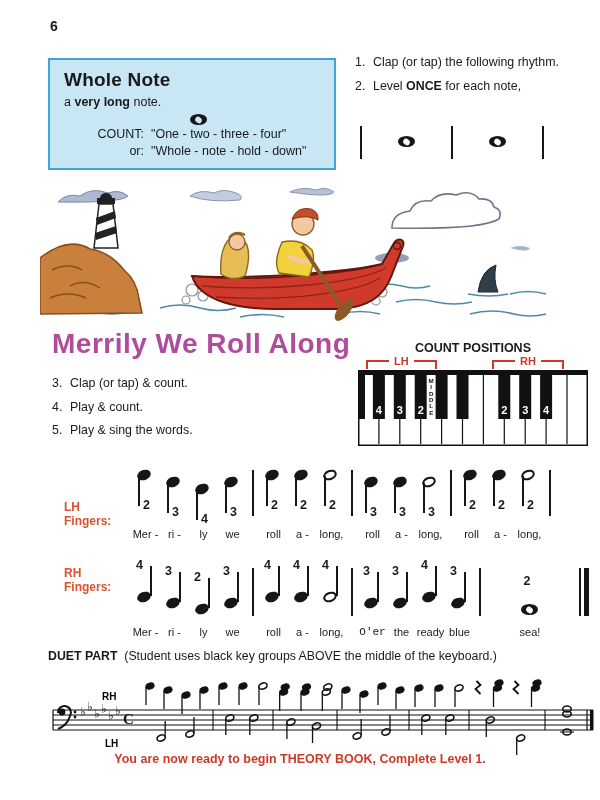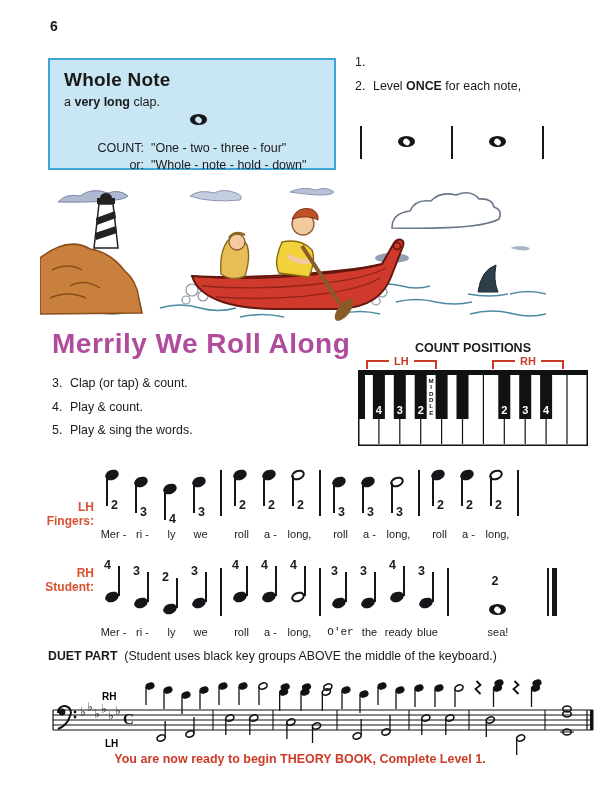--- a/index.html
+++ b/index.html
@@ -9,21 +9,21 @@
 
   
   .bluebox{position:absolute;left:48px;top:58px;width:288px;height:112px;box-sizing:border-box;
            background:#c9e6f5;border:2px solid #3fa5d6;padding:9px 12px 0 14px;}
   .bluebox h2{margin:0;font-size:19px;letter-spacing:.2px;}
   .bluebox .desc{font-size:12.5px;margin-top:4px;}
   .wn{display:inline-block;width:17px;height:11px;background:#15151a;border-radius:50%;position:relative;vertical-align:middle;}
   .wn::after{content:"";position:absolute;left:5px;top:2.5px;width:7px;height:6px;background:#fff;border-radius:50%;transform:rotate(38deg);}
   .wn.onblue::after{background:#c9e6f5;}
   .wn-line{margin:1px 0 0 126px;height:13px;}
-  .count-grid{display:grid;grid-template-columns:80px auto;column-gap:7px;row-gap:3px;font-size:12.5px;margin-top:18px;}
+  .count-grid{display:grid;grid-template-columns:80px auto;column-gap:7px;row-gap:3px;font-size:12.5px;margin-top:4px;}
   .count-grid .lbl{text-align:right;}
 
   
   .steps{position:absolute;font-size:12.4px;line-height:1.25;}
   #steps-top{left:355px;top:55px;width:236px;}
   #steps-main{left:52px;top:376px;width:260px;}
   .step{display:flex;margin-bottom:8px;}
   .step .n{width:18px;flex:none;}
   .cont{margin-left:18px;}
 
@@ -38,21 +38,21 @@
   
   .hp-head{position:absolute;left:358px;top:341px;width:230px;text-align:center;font-weight:bold;font-size:12.5px;}
   .bracket{position:absolute;top:357px;display:flex;align-items:flex-start;color:#c93b27;font-weight:bold;font-size:11px;}
   .bracket .wing{height:7px;border-top:2px solid #c93b27;width:21px;margin-top:3px;}
   .bracket .wing.l{border-left:2px solid #c93b27;}
   .bracket .wing.r{border-right:2px solid #c93b27;}
   .bracket .lbl{margin:-2px 5px 0 5px;}
   #kbd{position:absolute;left:358px;top:370px;}
 
   
-  .music-row{position:absolute;left:32px;display:flex;height:96px;text-align:right;}
+  .music-row{position:absolute;left:64px;display:flex;height:96px;}
   .row-label{width:62px;flex:none;color:#d9512f;font-weight:bold;font-size:12px;}
   #lh-row{top:466px;}
   #rh-row{top:556px;}
   #lh-row .row-label{margin-top:34px;}
   #rh-row .row-label{margin-top:10px;}
   .notes{display:flex;align-items:flex-start;}
   .measure{display:flex;margin:0 5px;}
   .measure.wide{width:88px;justify-content:center;}
   .note{position:relative;width:29px;height:92px;flex:none;}
   .head{position:absolute;left:6px;width:14px;height:10px;border-radius:50%;transform:rotate(-22deg);}
@@ -80,33 +80,34 @@
 </style>
 </head>
 <body>
 
 <div id="page">
 
   <div class="pagenum">6</div>
 
   <div class="bluebox">
     <h2>Whole Note</h2>
-    <div class="desc"><span>a </span><b>very long</b><span> clap.</span></div>
+    <div class="desc"><span>a </span><b>very long</b><span> note.</span></div>
     <div class="wn-line"><span class="wn onblue"></span></div>
     <div class="count-grid">
       <span class="lbl">COUNT:</span>
       <span>"One - two - three - four"</span>
       <span class="lbl">or:</span>
       <span>"Whole - note - hold - down"</span>
     </div>
   </div>
 
   <div class="steps" id="steps-top">
     <div class="step">
       <span class="n">1.</span>
+      <span>Clap (or tap) the following rhythm.</span>
     </div>
     <div class="step" style="margin-bottom:0">
       <span class="n">2.</span>
       <span><span>Level </span><b>ONCE</b><span> for each note,</span></span>
     </div>
   </div>
 
   <div id="rhythm">
       <span class="rb"></span>
       <span class="wn rn"></span>
@@ -340,21 +341,21 @@
             <span class="head h" style="top: 4px;"></span>
             <span class="stem" style="left: 7px; top: 10px; height: 30px;"></span>
             <span class="lyric" style="top: 62px;">long,</span>
           </div>
         </div>
         <span class="bar down"></span>
       </div>
   </div>
 
   <div class="music-row" id="rh-row">
-    <span class="row-label">RH Student:</span>
+    <span class="row-label">RH Fingers:</span>
     <div class="notes">
         <div class="measure">
           <div class="note">
             <span class="fnum" style="top: 2px; left: 5px;">4</span>
             <span class="head q" style="top: 36px;"></span>
             <span class="stem" style="left: 19px; top: 10px; height: 30px;"></span>
             <span class="lyric" style="top: 70px;">Mer -</span>
           </div>
           <div class="note">
             <span class="fnum" style="top: 8px; left: 5px;">3</span>

